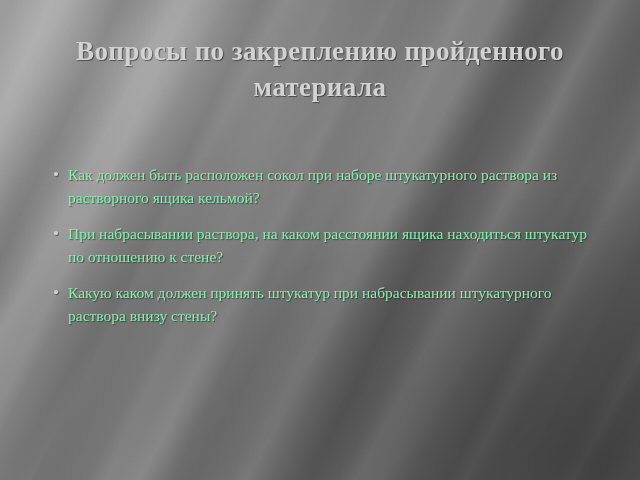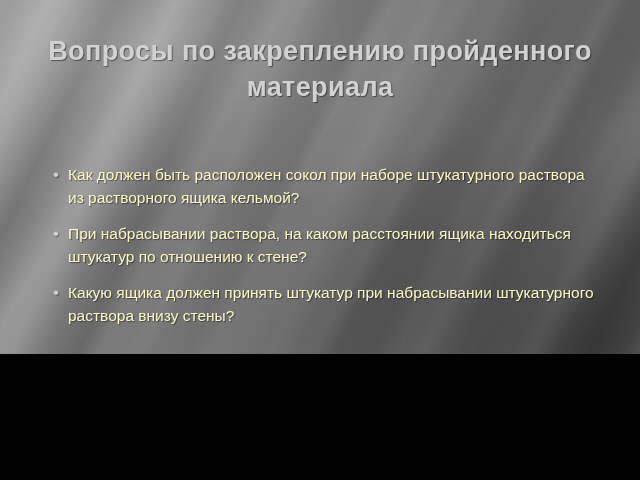--- a/index.html
+++ b/index.html
@@ -4,24 +4,24 @@
 <title>Slide</title>
 <style>
   html, body {
     margin: 0;
     padding: 0;
     background: #000;
   }
   .slide {
     position: relative;
     width: 640px;
-    height: 354px;
+    height: 480px;
     overflow: hidden;
     background: #6e6e6e;
-    font-family: Liberation Sans, sans-serif;
+    font-family: Liberation Serif, serif;
   }
   
   .bg-base {
     position: absolute;
     inset: 0;
     background: linear-gradient(115deg,
        #8f8f8f 0%,
        #a6a6a6 6%,
        #7c7c7c 14%,
        #919191 22%,
@@ -95,21 +95,21 @@
     flex: 0 0 auto;
     width: 24px;
     color: #cfcfcf;
     font-size: 17px;
     line-height: 23px;
     text-align: center;
     text-shadow: 1px 1px 1px rgba(0,0,0,.4);
   }
   .bullet-text {
     flex: 1 1 auto;
-    color: #fef9c3;
+    color: #86efac;
     font-size: 15.5px;
     line-height: 23px;
     text-shadow: 1px 1px 1px rgba(0,0,0,.45);
   }
 </style>
 </head>
 <body>
 
 <div class="slide">
   <div class="bg-base"></div>
@@ -124,17 +124,17 @@
       <div class="bullet-row">
         <span class="bullet-mark">•</span>
         <span class="bullet-text">Как должен быть расположен сокол при наборе штукатурного раствора из растворного ящика кельмой?</span>
       </div>
       <div class="bullet-row">
         <span class="bullet-mark">•</span>
         <span class="bullet-text">При набрасывании раствора, на каком расстоянии ящика находиться штукатур по отношению к стене?</span>
       </div>
       <div class="bullet-row">
         <span class="bullet-mark">•</span>
-        <span class="bullet-text">Какую ящика должен принять штукатур при набрасывании штукатурного раствора внизу стены?</span>
+        <span class="bullet-text">Какую каком должен принять штукатур при набрасывании штукатурного раствора внизу стены?</span>
       </div>
     </div>
   </div>
 </div>
 
 </body></html>

